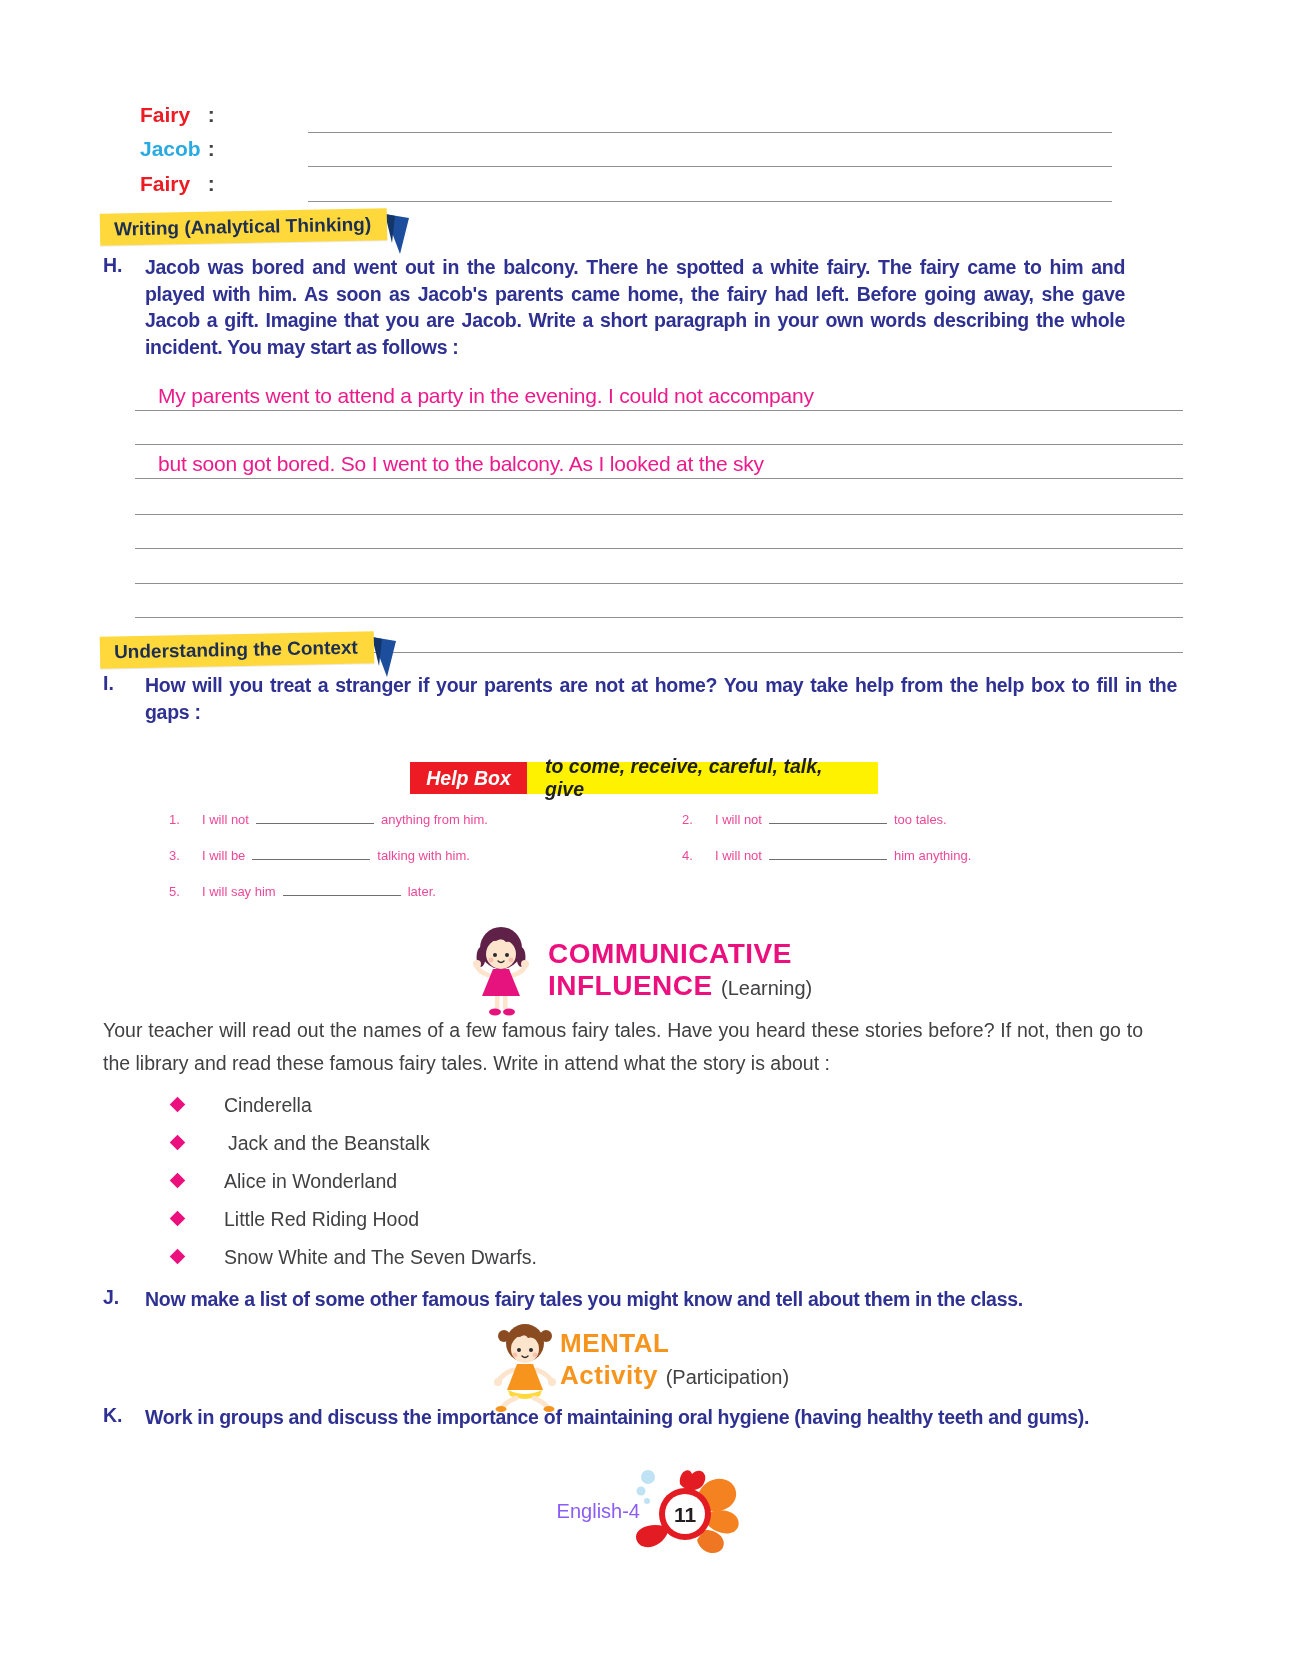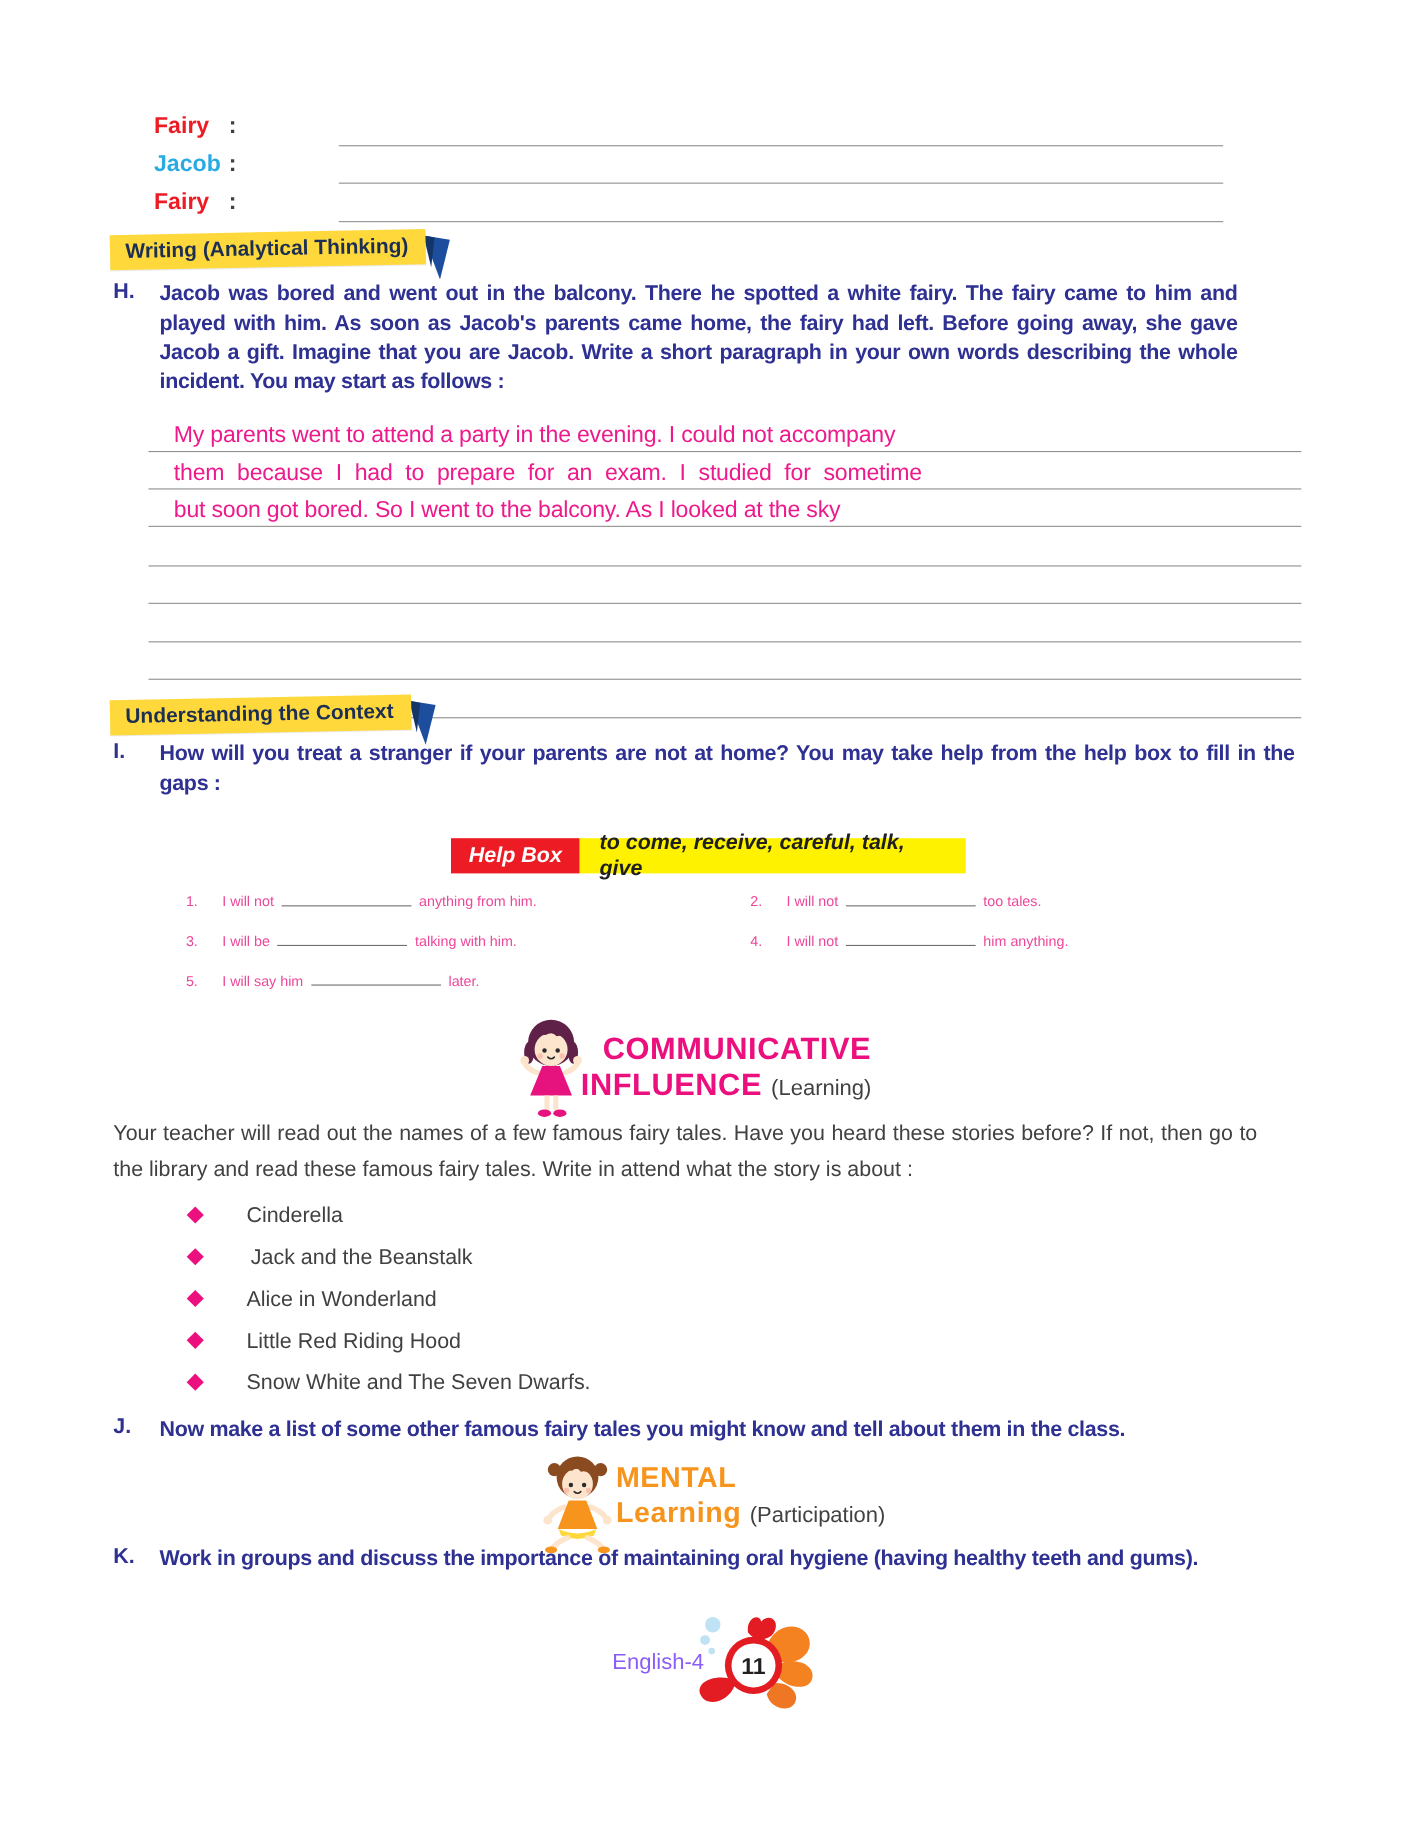--- a/index.html
+++ b/index.html
@@ -84,21 +84,20 @@
     <svg class="sec-flag" width="28" height="42">
       <polygon points="2,1 26,5 17,41" fill="#1d4e9e"></polygon>
       <polygon points="2,1 12,3 9,30" fill="#143567"></polygon>
     </svg>
   </div>
 
   <div class="q-label" style="left:103px;top:254px;">H.</div>
   <div class="q-text" style="left:145px;top:254px;width:980px;">Jacob was bored and went out in the balcony. There he spotted a white fairy. The fairy came to him and played with him. As soon as Jacob's parents came home, the fairy had left. Before going away, she gave Jacob a gift. Imagine that you are Jacob. Write a short paragraph in your own words describing the whole incident. You may start as follows :</div>
 
   <div class="hand" style="top:384px;">My parents went to attend a party in the evening. I could not accompany</div>
-  <div class="hand ws" style="top:418px;">them because I had to prepare for an exam. I studied for sometime</div>
   <div class="hand" style="top:452px;">but soon got bored. So I went to the balcony. As I looked at the sky</div>
 
   <div class="rule" style="top:410px;"></div>
   <div class="rule" style="top:444px;"></div>
   <div class="rule" style="top:478px;"></div>
   <div class="rule" style="top:514px;"></div>
   <div class="rule" style="top:548px;"></div>
   <div class="rule" style="top:583px;"></div>
   <div class="rule" style="top:617px;"></div>
   <div class="rule" style="top:652px;"></div>
@@ -152,21 +151,21 @@
     <path d="M46 50 Q55 47 57 41" stroke="#fce4cd" stroke-width="5" stroke-linecap="round" fill="none"></path>
     <circle cx="9" cy="39" r="4" fill="#fce4cd"></circle>
       <circle cx="57" cy="39" r="4" fill="#fce4cd"></circle>
     <path d="M25 44 h16 l11 27 h-38 Z" fill="#e6127d"></path>
     <rect x="27" y="71" width="4.5" height="13" fill="#fce4cd"></rect>
     <rect x="35" y="71" width="4.5" height="13" fill="#fce4cd"></rect>
     <ellipse cx="27" cy="87" rx="6" ry="3.4" fill="#e6127d"></ellipse>
     <ellipse cx="41" cy="87" rx="6" ry="3.4" fill="#e6127d"></ellipse>
   </svg>
   <div class="act-title magenta" style="left:548px;top:938px;font-size:28px;">COMMUNICATIVE</div>
-  <div class="act-title magenta" style="left:528px;top:970px;font-size:28px;">
+  <div class="act-title magenta" style="left:548px;top:970px;font-size:28px;">
     <span>INFLUENCE</span>
     <span class="act-sub">(Learning)</span>
   </div>
 
   <div class="body-par" style="left:103px;top:1014px;width:1040px;">Your teacher will read out the names of a few famous fairy tales. Have you heard these stories before? If not, then go to the library and read these famous fairy tales. Write in attend what the story is about :</div>
 
   <span class="diamond" style="left:172px;top:1099px;"></span>
   <div class="tale" style="left:224px;top:1094px;">Cinderella</div>
   <span class="diamond" style="left:172px;top:1137px;"></span>
   <div class="tale" style="left:228px;top:1132px;">Jack and the Beanstalk</div>
@@ -197,21 +196,21 @@
       <circle cx="60" cy="60" r="4" fill="#fce4cd"></circle>
     <path d="M25 42 h16 l10 26 h-36 Z" fill="#f7941d"></path>
     <path d="M16 68 Q33 76 50 68 L48 74 Q33 80 18 74 Z" fill="#ffd93b"></path>
     <path d="M24 76 Q14 80 10 86" stroke="#fce4cd" stroke-width="5" stroke-linecap="round" fill="none"></path>
     <path d="M42 76 Q52 80 56 86" stroke="#fce4cd" stroke-width="5" stroke-linecap="round" fill="none"></path>
     <ellipse cx="9" cy="87" rx="5.5" ry="3" fill="#f7941d"></ellipse>
     <ellipse cx="57" cy="87" rx="5.5" ry="3" fill="#f7941d"></ellipse>
   </svg>
   <div class="act-title orange" style="left:560px;top:1328px;font-size:26px;">MENTAL</div>
   <div class="act-title orange" style="left:560px;top:1360px;font-size:26px;">
-    <span>Learning</span>
+    <span>Activity</span>
     <span class="act-sub">(Participation)</span>
   </div>
 
   <div class="q-label" style="left:103px;top:1404px;">K.</div>
   <div class="q-text" style="left:145px;top:1404px;width:985px;">Work in groups and discuss the importance of maintaining oral hygiene (having healthy teeth and gums).</div>
 
   <div class="footer-book">English-4</div>
   <svg style="position:absolute;left:628px;top:1464px;" width="122" height="100" viewBox="0 0 122 100">
     <circle cx="20" cy="13" r="7" fill="#bfe3f5"></circle>
     <circle cx="13" cy="27" r="4.5" fill="#bfe3f5"></circle>

